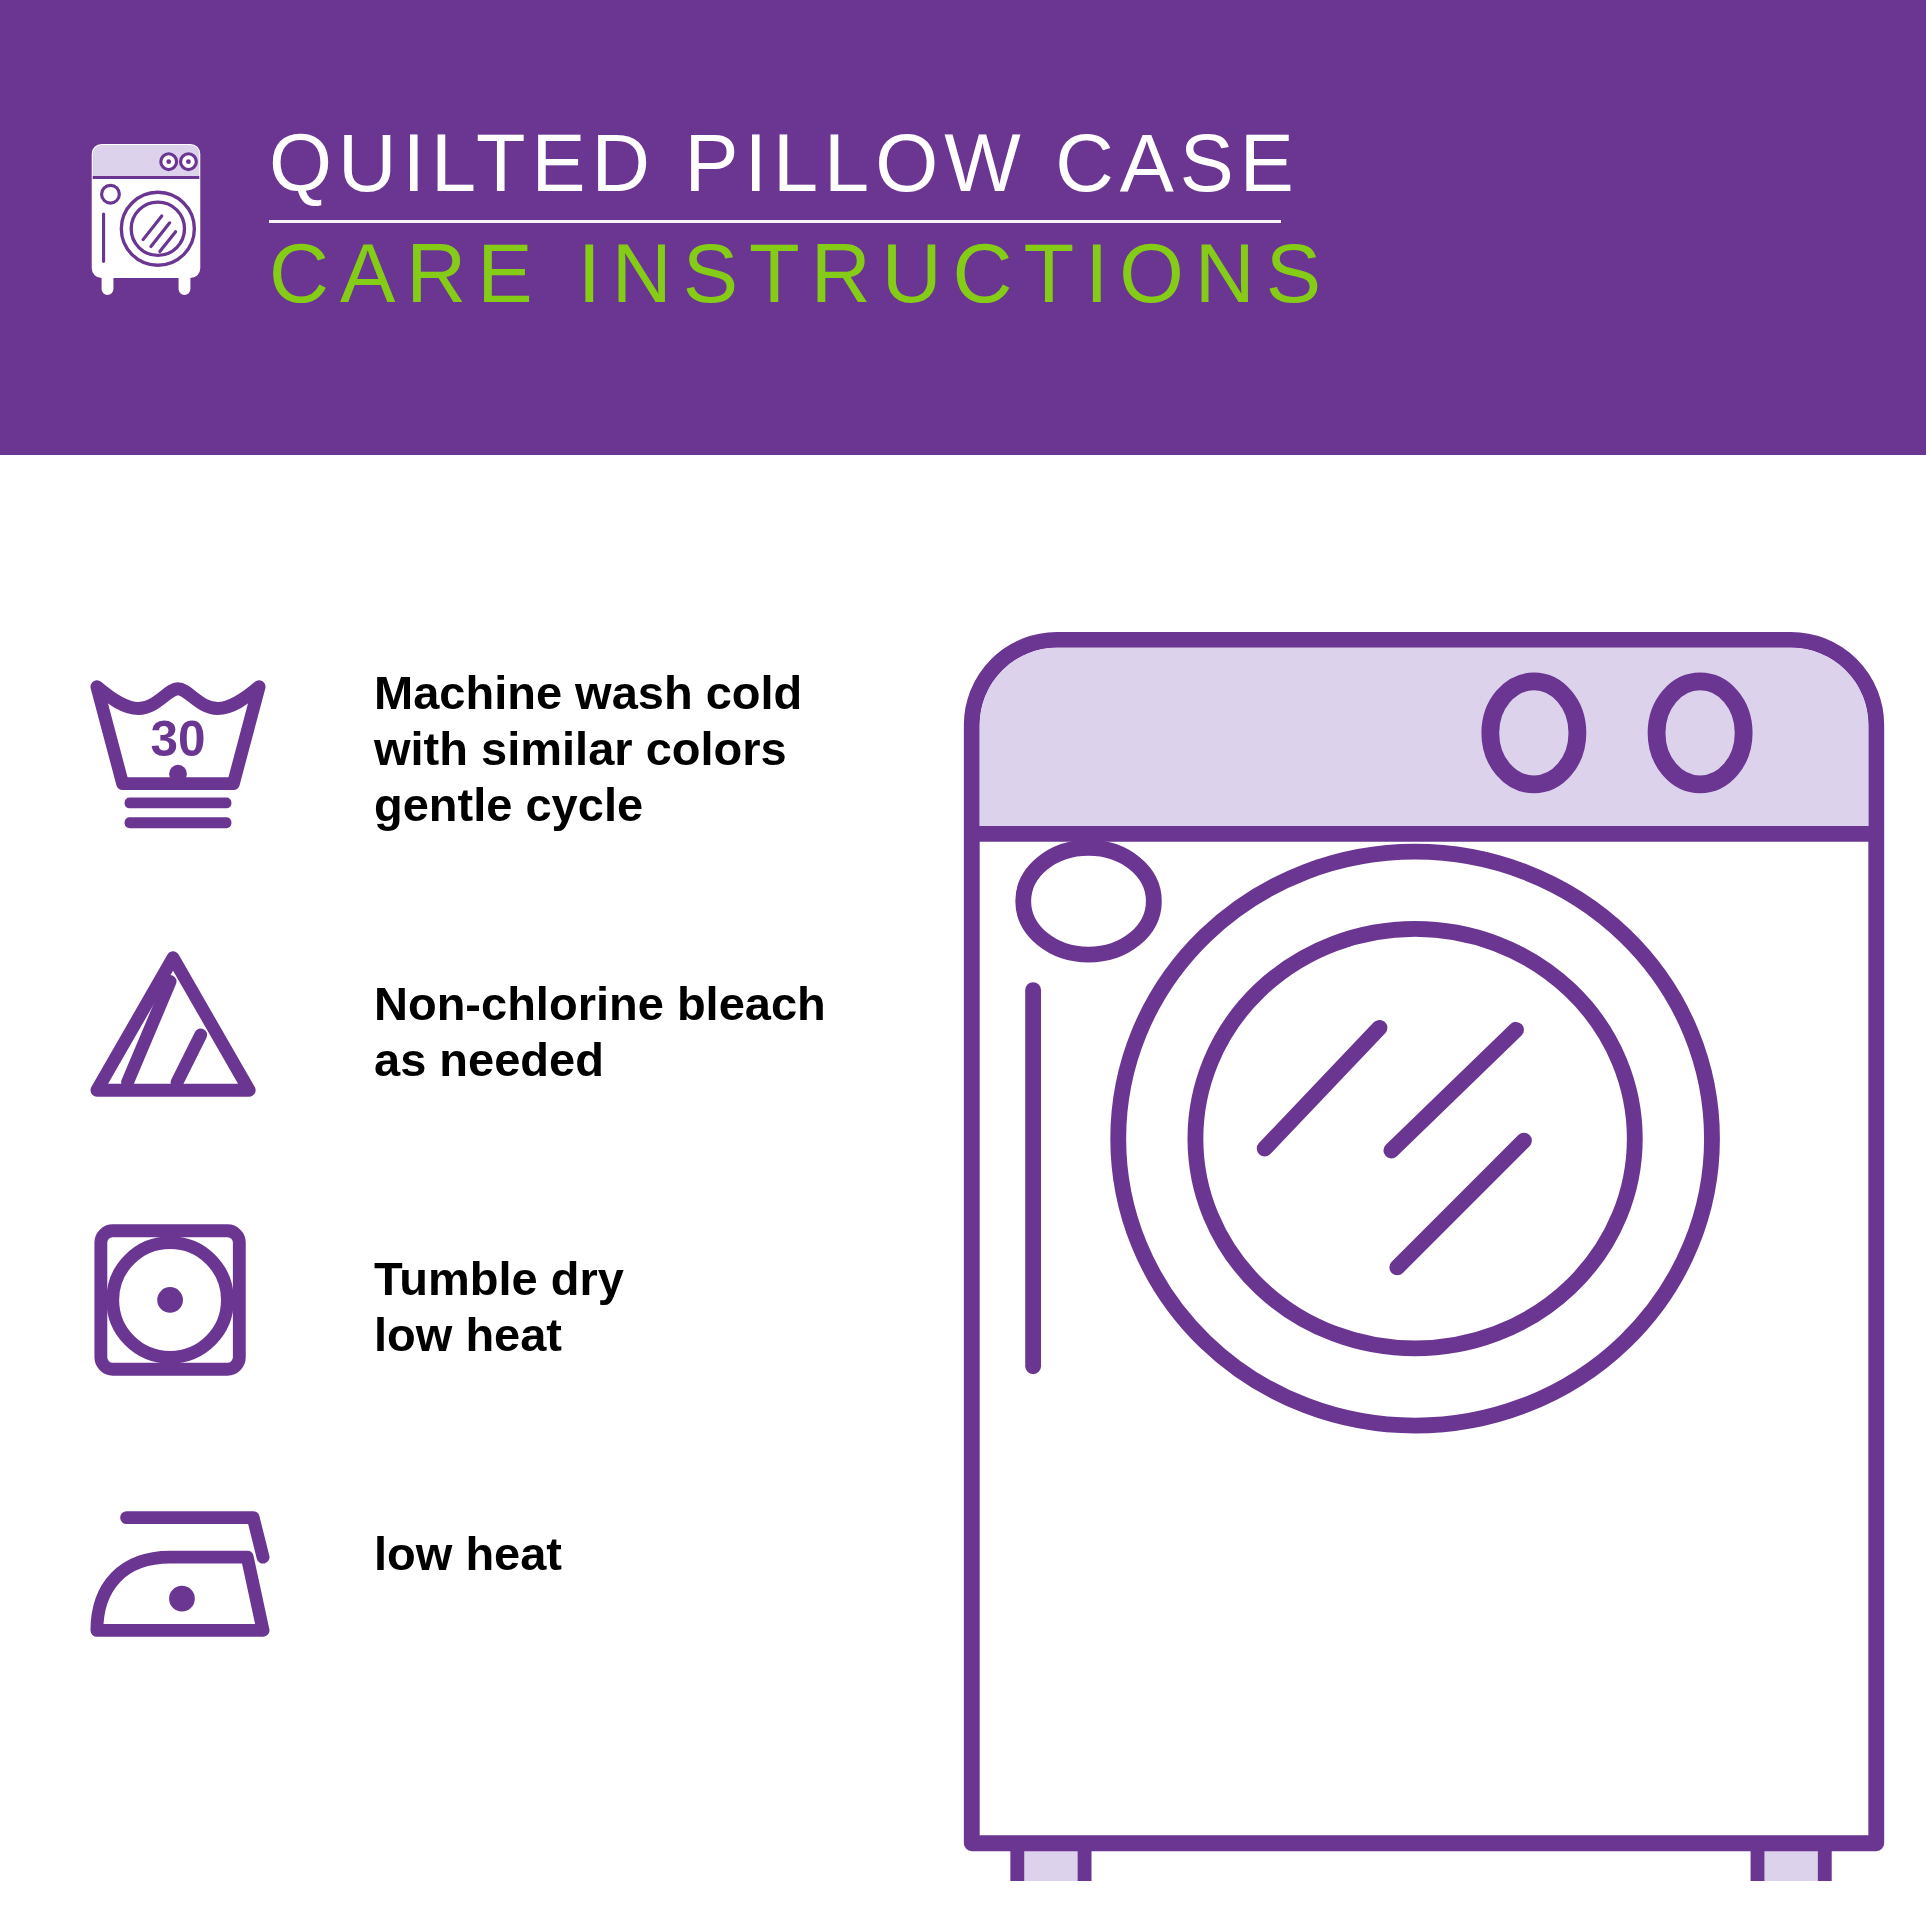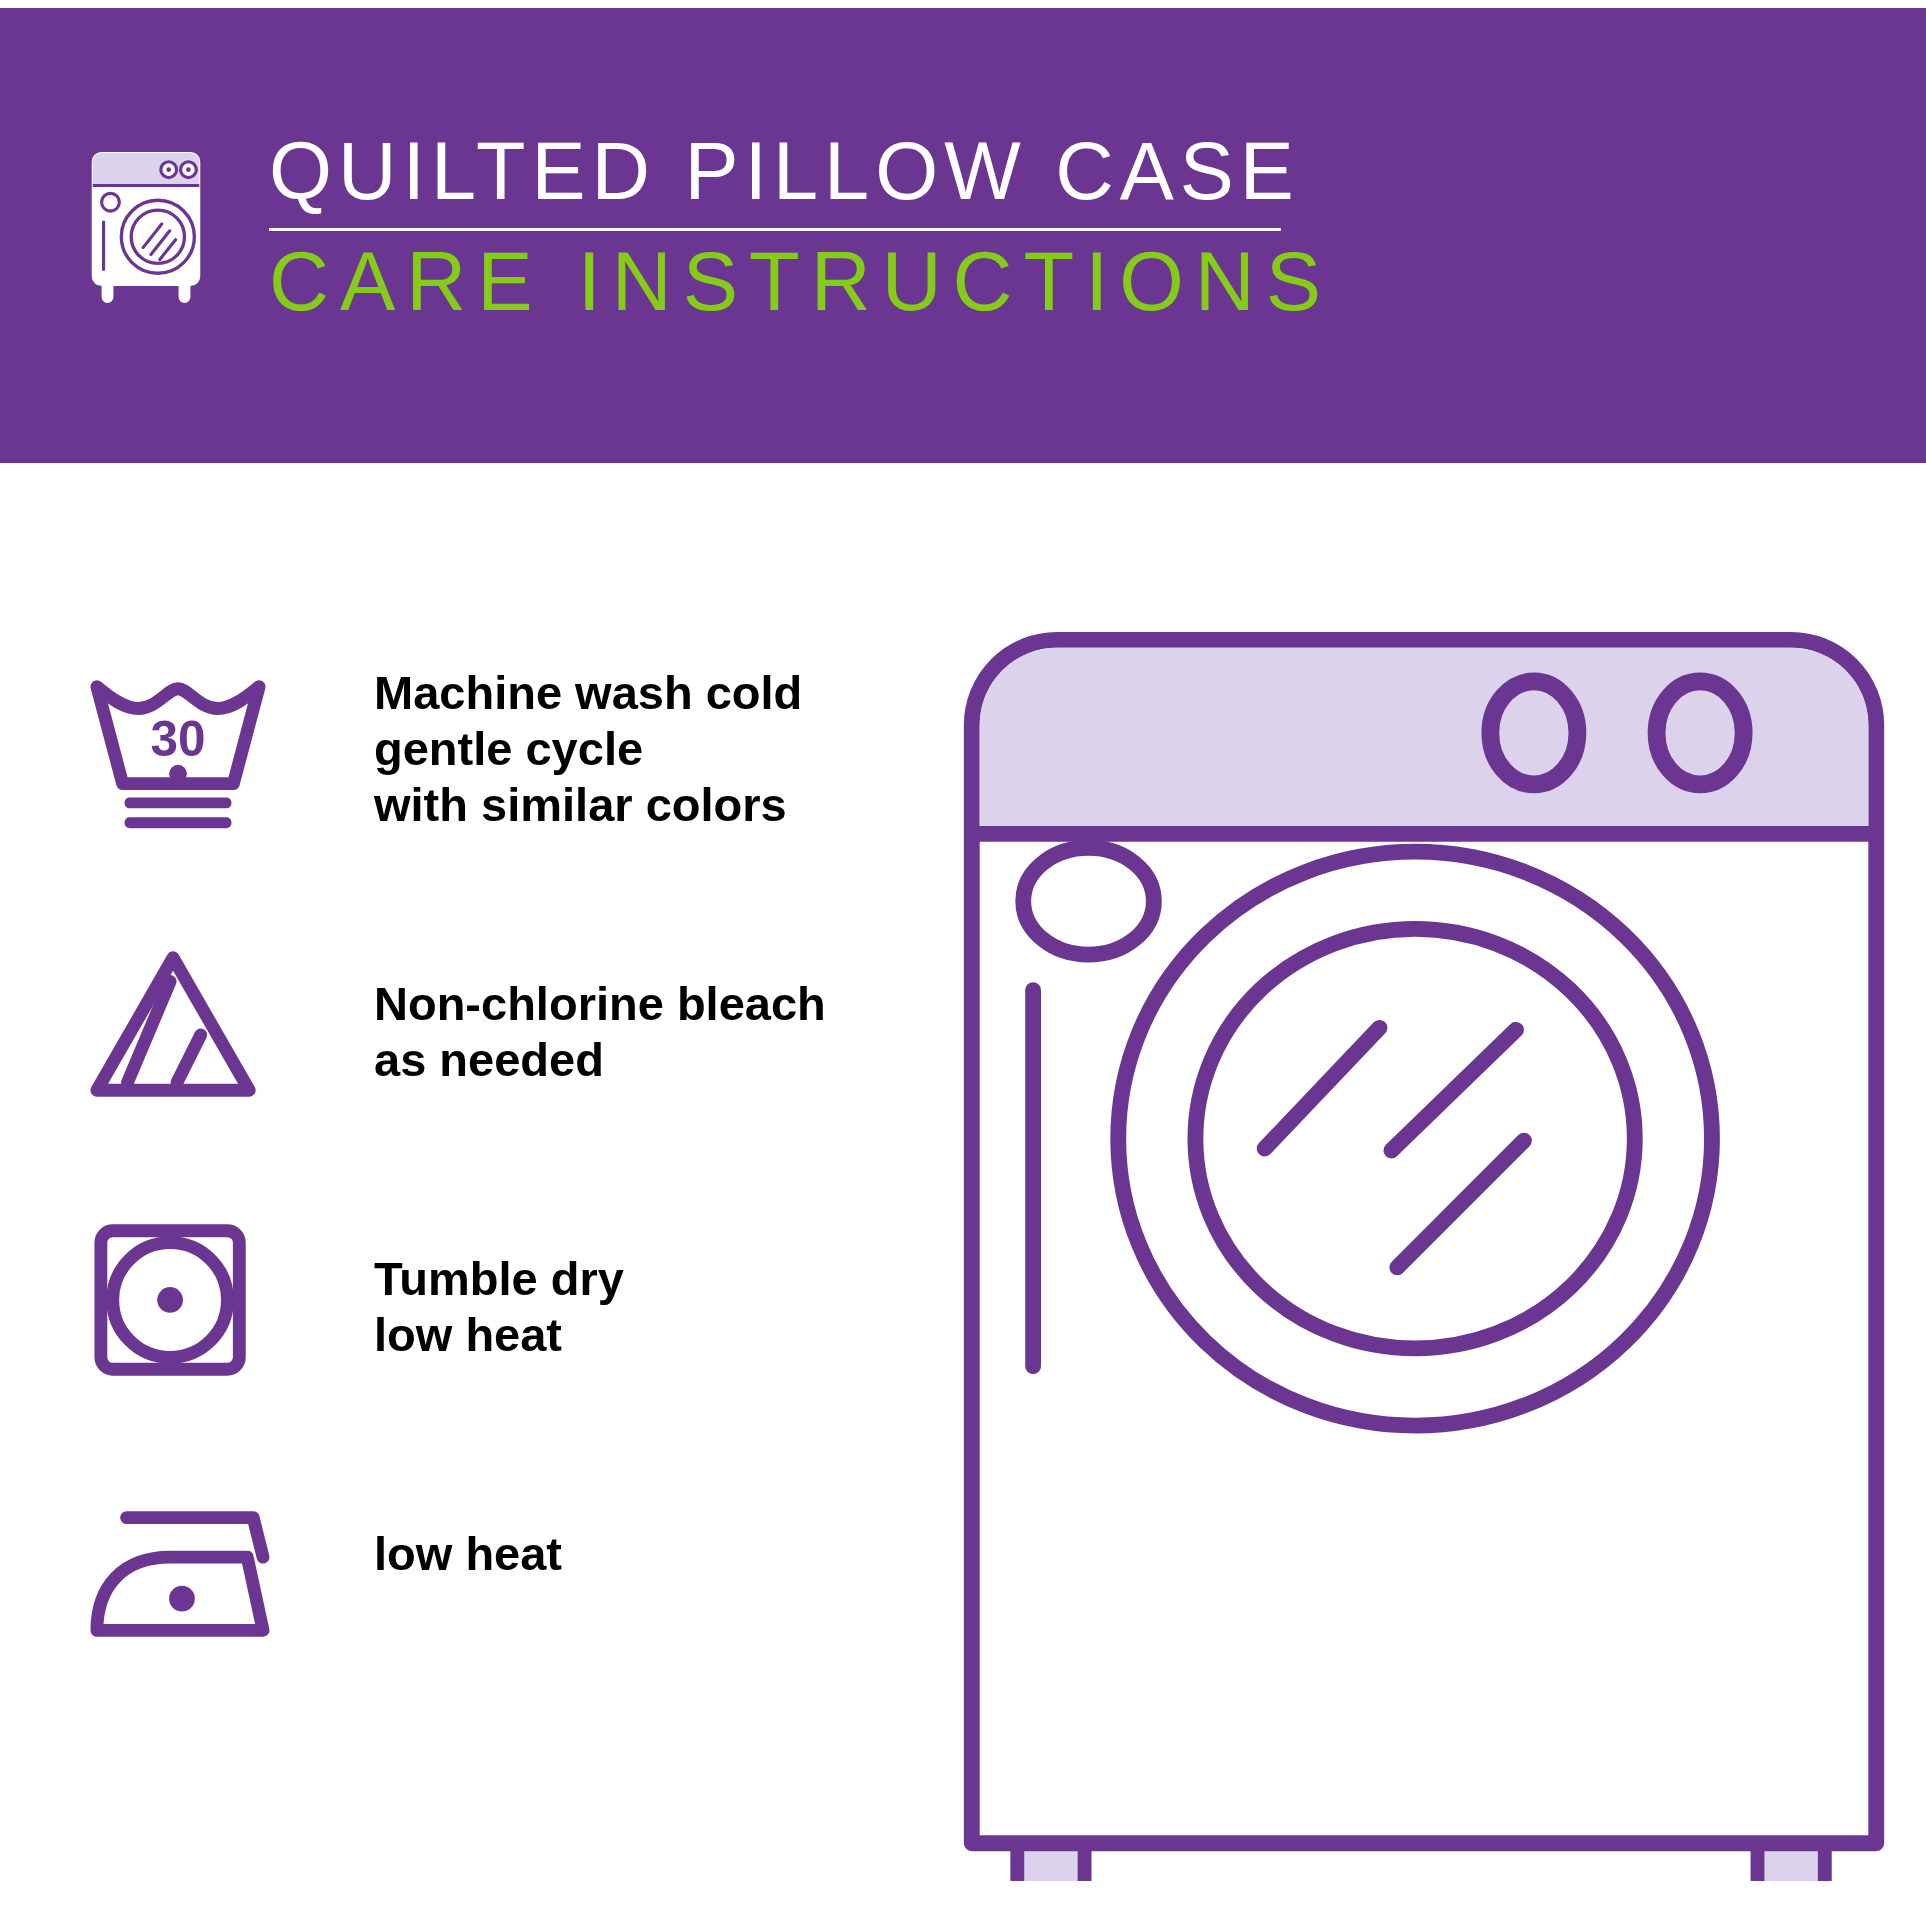--- a/index.html
+++ b/index.html
@@ -12,21 +12,21 @@
     height: 1927px;
     font-family: "Liberation Sans", sans-serif;
     overflow: hidden;
     position: relative;
   }
 
   
   #header-bar {
     position: absolute;
     left: 0;
-    top: 8px;
+    top: 0;
     width: 1927px;
     height: 455px;
     background: #6B3692;
   }
   #header-inner {
     position: absolute;
     left: 71px;
     top: 119px;
     width: 1287px;
     height: 188px;
@@ -163,22 +163,22 @@
 
       <text x="100" y="94" text-anchor="middle" font-family="'Liberation Sans', sans-serif" font-size="50" font-weight="bold" fill="#6B3692">30</text>
 
       <circle cx="100" cy="112" r="9" fill="#6B3692"></circle>
 
       <rect x="46" y="136" width="108" height="11" rx="5" fill="#6B3692"></rect>
       <rect x="46" y="156" width="108" height="11" rx="5" fill="#6B3692"></rect>
     </svg>
     <div class="care-text">
       <span class="tline">Machine wash cold</span>
+      <span class="tline">with similar colors</span>
       <span class="tline">gentle cycle</span>
-      <span class="tline">with similar colors</span>
     </div>
   </div>
 
   <div class="care-row row-bleach">
     <svg class="care-symbol" viewBox="0 0 200 180">
       <path d="M95 22 L172 156 L18 156 Z" fill="none" stroke="#6B3692" stroke-width="13" stroke-linejoin="round"></path>
       <line x1="92" y1="46" x2="49" y2="148" stroke="#6B3692" stroke-width="13" stroke-linecap="round"></line>
       <line x1="123" y1="100" x2="99" y2="148" stroke="#6B3692" stroke-width="13" stroke-linecap="round"></line>
     </svg>
     <div class="care-text">

